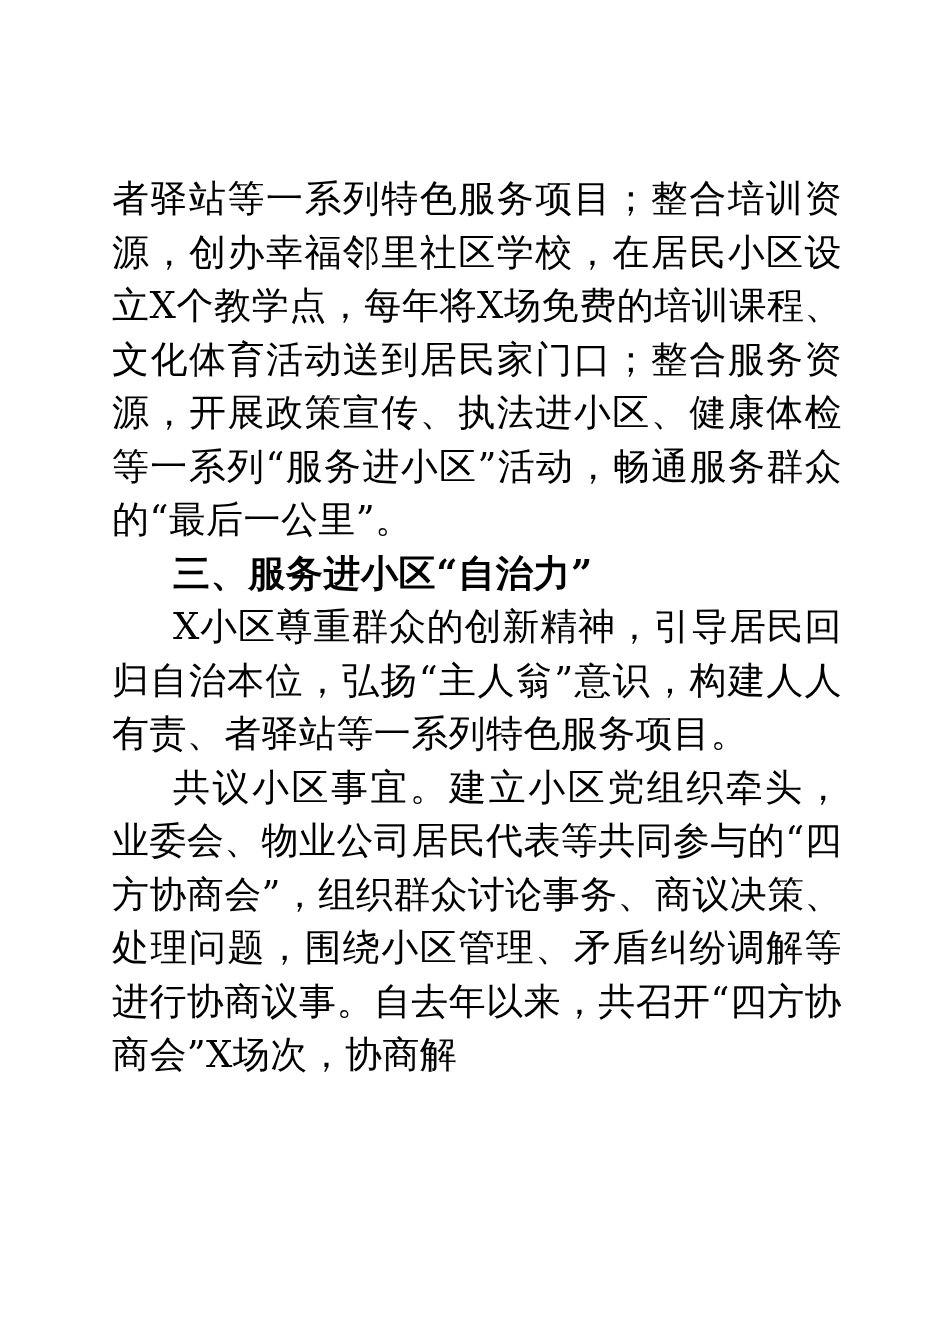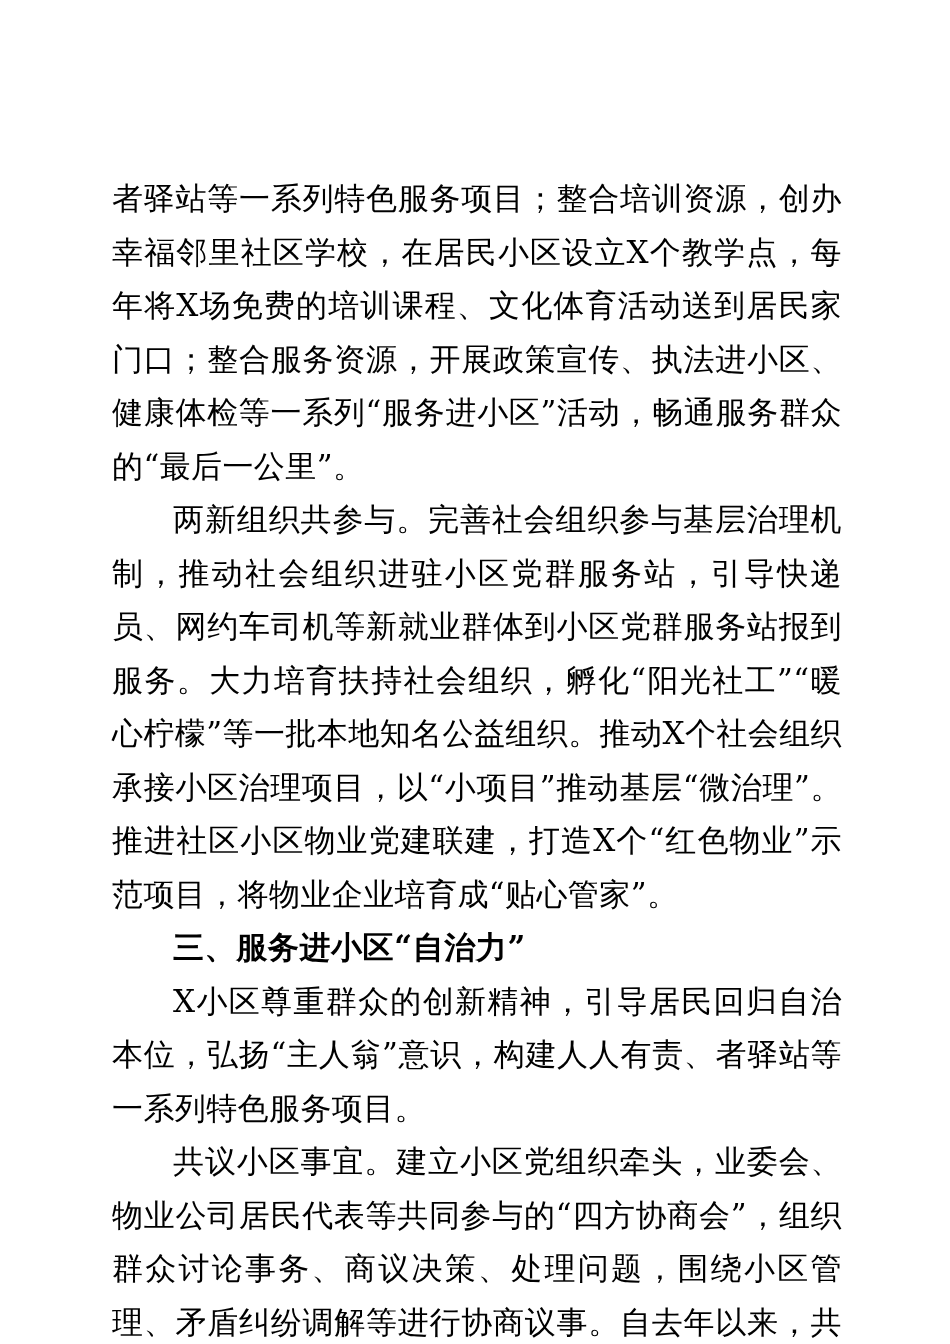--- a/index.html
+++ b/index.html
@@ -19,21 +19,21 @@
     height: 1344px;
     background: #ffffff;
     box-sizing: border-box;
     padding: 172px 108px 60px 112px;
   }
   .doc-body {
     width: 730px;
   }
   p {
     margin: 0;
-    font-size: 31px;
+    font-size: 37px;
     line-height: 53.5px;
     text-align: justify;
     text-justify: inter-ideograph;
     letter-spacing: 0.4px;
     font-family: "DejaVu Serif", "Liberation Serif", serif;
   }
   p.indent {
     text-indent: 61px;
   }
   p.heading {
@@ -41,18 +41,17 @@
     text-indent: 61px;
     letter-spacing: 0.6px;
   }
 </style>
 </head>
 <body>
 
 <div class="page">
   <div class="doc-body">
     <p class="">者驿站等一系列特色服务项目；整合培训资源，创办幸福邻里社区学校，在居民小区设立X个教学点，每年将X场免费的培训课程、文化体育活动送到居民家门口；整合服务资源，开展政策宣传、执法进小区、健康体检等一系列“服务进小区”活动，畅通服务群众的“最后一公里”。</p>
-    <p class="indent">两新组织共参与。完善社会组织参与基层治理机制，推动社会组织进驻小区党群服务站，引导快递员、网约车司机等新就业群体到小区党群服务站报到服务。大力培育扶持社会组织，孵化“阳光社工”“暖心柠檬”等一批本地知名公益组织。推动X个社会组织承接小区治理项目，以“小项目”推动基层“微治理”。推进社区小区物业党建联建，打造X个“红色物业”示范项目，将物业企业培育成“贴心管家”。</p>
     <p class="heading">三、服务进小区“自治力”</p>
     <p class="indent">X小区尊重群众的创新精神，引导居民回归自治本位，弘扬“主人翁”意识，构建人人有责、者驿站等一系列特色服务项目。</p>
     <p class="indent">共议小区事宜。建立小区党组织牵头，业委会、物业公司居民代表等共同参与的“四方协商会”，组织群众讨论事务、商议决策、处理问题，围绕小区管理、矛盾纠纷调解等进行协商议事。自去年以来，共召开“四方协商会”X场次，协商解</p>
   </div>
 </div>
 
 </body></html>

